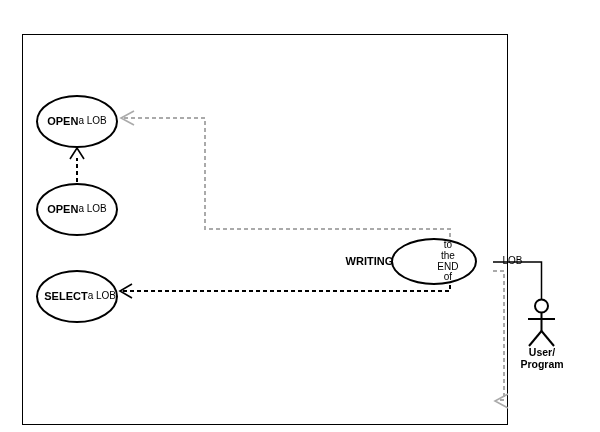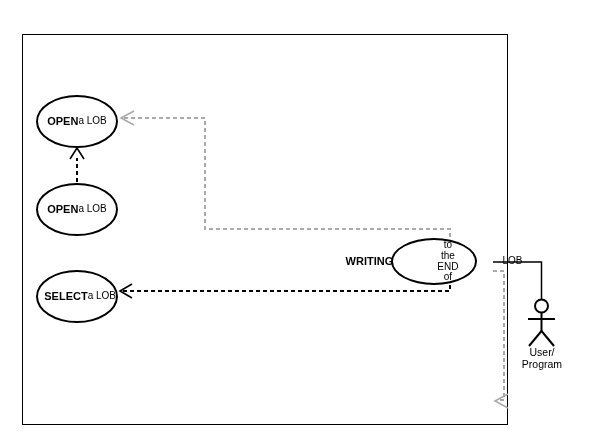--- a/index.html
+++ b/index.html
@@ -58,21 +58,21 @@
   .dash { fill: none; stroke-width: 2; stroke-dasharray: 4,3; }
   .solid { fill: none; stroke-width: 1.5; }
   .ah { fill: none; stroke-width: 1.6; }
   .actor-part { fill: none; stroke-width: 2; }
   .actor-label {
     position: absolute;
     left: 511px; top: 346px;
     width: 62px;
     text-align: center;
     font-size: 10.5px;
-    font-weight: normal;
+    font-weight: bold;
     color: #000;
     line-height: 1.15;
   }
 </style>
 </head>
 <body>
 
 <div class="stage">
 
   <div class="frame"></div>

